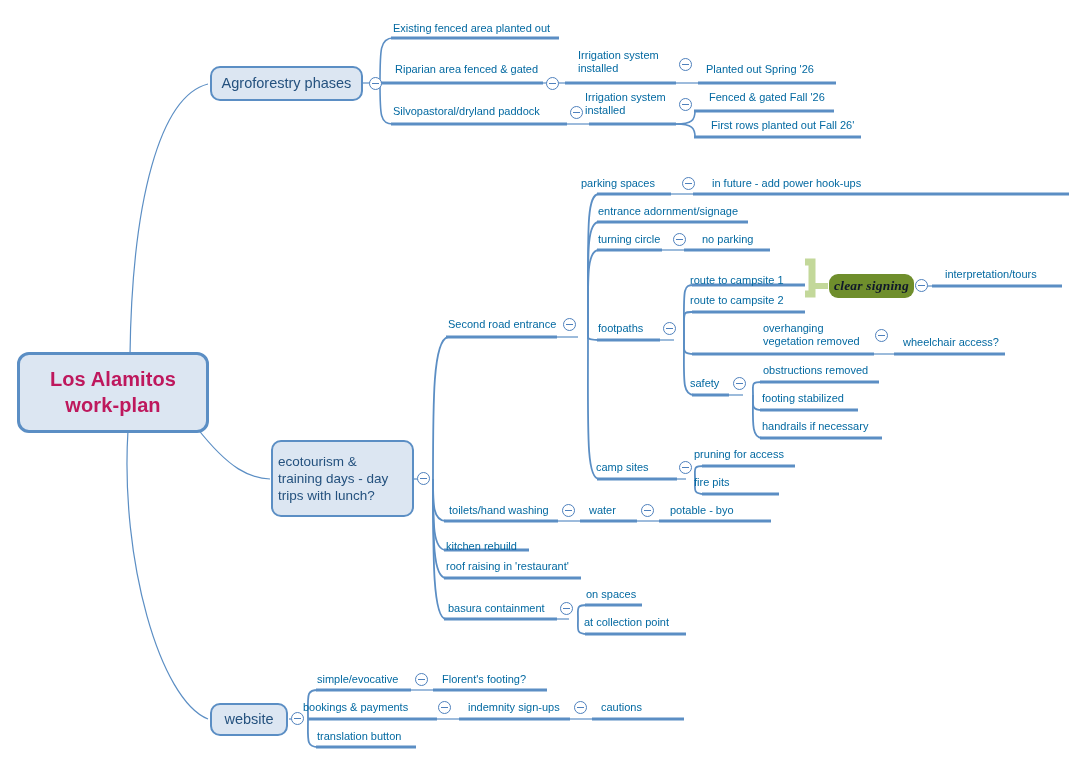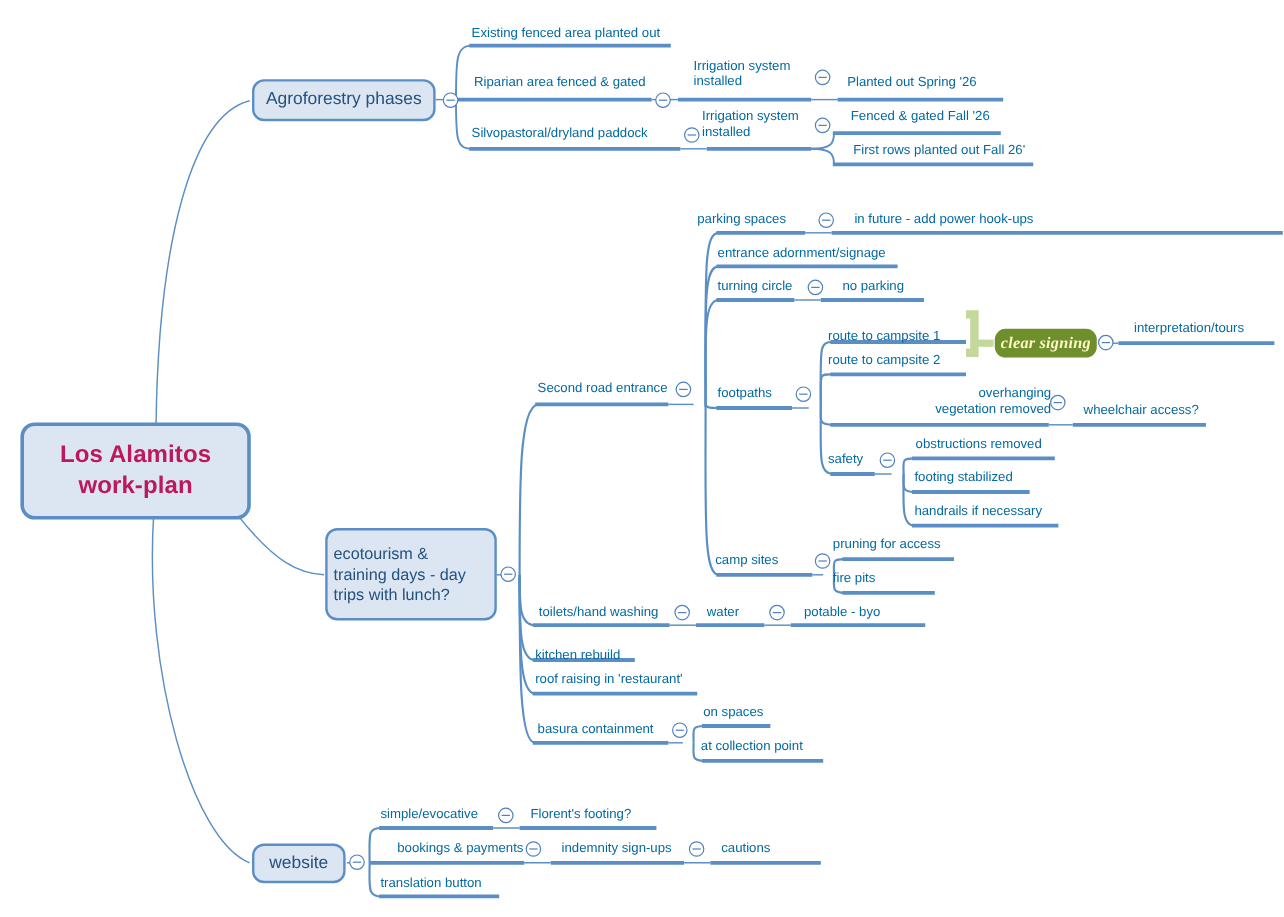--- a/index.html
+++ b/index.html
@@ -71,21 +71,21 @@
   }
   .label.wrap {
     white-space: normal;
   }
   
   .callout {
     position: absolute;
     box-sizing: border-box;
     background: #6f8e2c;
     border-radius: 9px;
-    color: #fef9c3;
+    color: #0f172a;
     font-family: "Liberation Serif", serif;
     font-style: italic;
     font-weight: bold;
     font-size: 13.5px;
     display: flex;
     align-items: center;
     justify-content: center;
     letter-spacing: .2px;
   }
   
@@ -316,21 +316,21 @@
   <div class="label" style="left:598px; top:233px;">turning circle</div>
 
   <div class="label" style="left:702px; top:233px;">no parking</div>
 
   <div class="label" style="left:598px; top:322px;">footpaths</div>
 
   <div class="label" style="left:690px; top:266px;margin-top:8px;">route to campsite 1</div>
 
   <div class="label" style="left:690px; top:294px;">route to campsite 2</div>
 
-  <div class="label wrap" style="left:763px; top:322px; width:113px;text-align:right;">
+  <div class="label wrap" style="left:763px; top:322px; width:113px;">
     <span>overhanging</span><br>
     <span>vegetation removed</span>
   </div>
 
   <div class="label" style="left:903px; top:336px;">wheelchair access?</div>
 
   <div class="label" style="left:690px; top:377px;">safety</div>
 
   <div class="label" style="left:763px; top:364px;">obstructions removed</div>
 
@@ -359,21 +359,21 @@
   <div class="label" style="left:586px; top:588px;">on spaces</div>
 
   <div class="label" style="left:584px; top:616px;">at collection point</div>
 
   <div class="label" style="left:945px; top:268px;">interpretation/tours</div>
 
   <div class="label" style="left:317px; top:673px;">simple/evocative</div>
 
   <div class="label" style="left:442px; top:673px;">Florent's footing?</div>
 
-  <div class="label" style="left:303px; top:701px;margin-left:28px;">bookings &amp; payments</div>
+  <div class="label" style="left:303px; top:701px;">bookings &amp; payments</div>
 
   <div class="label" style="left:468px; top:701px;">indemnity sign-ups</div>
 
   <div class="label" style="left:601px; top:701px;">cautions</div>
 
   <div class="label" style="left:317px; top:730px;">translation button</div>
 
   <div class="toggle" style="left:369px; top:77px;"></div>
   <div class="toggle" style="left:546px; top:77px;"></div>
   <div class="toggle" style="left:679px; top:58px;"></div>

